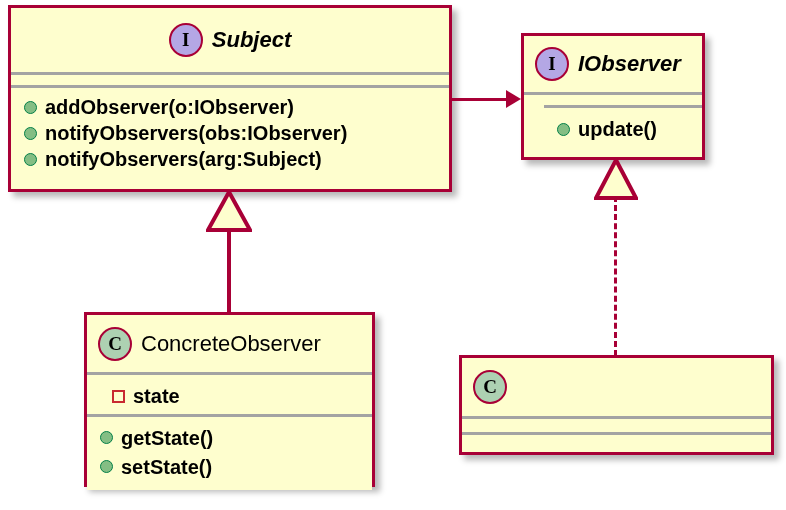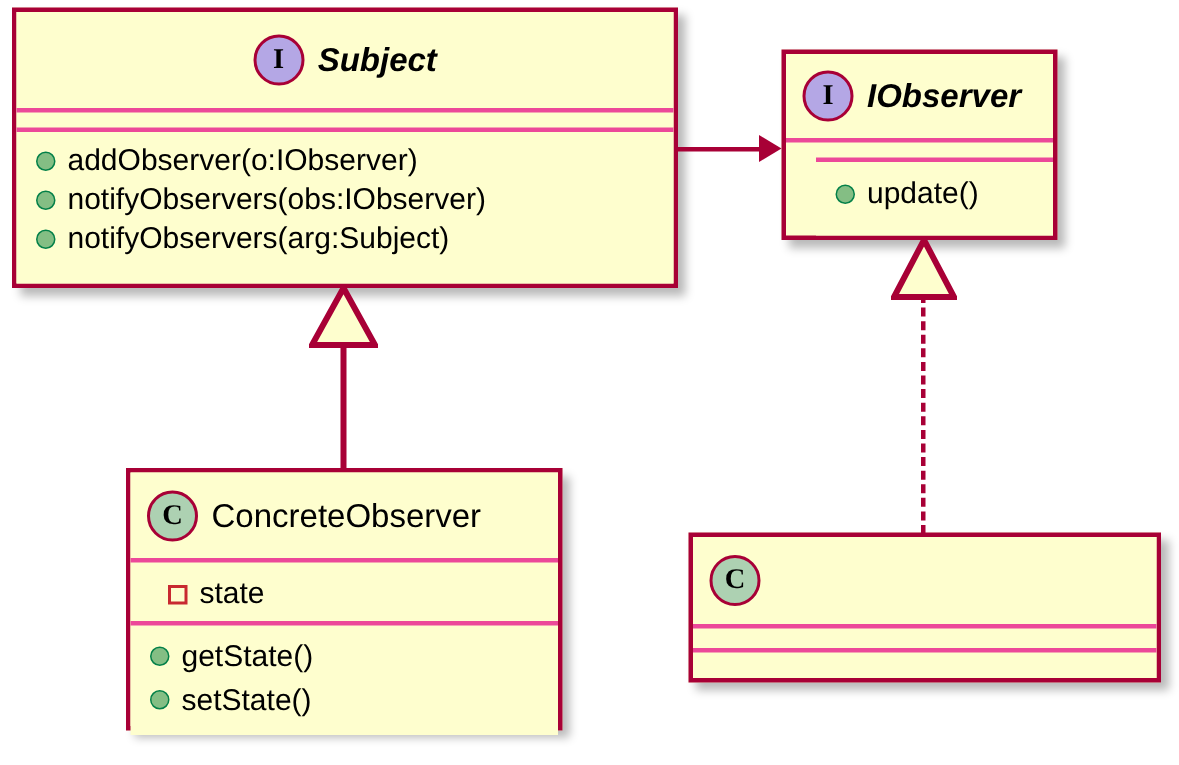--- a/index.html
+++ b/index.html
@@ -22,21 +22,22 @@
     background: #FEFECE;
     border: 3px solid #A80036;
     box-sizing: border-box;
     box-shadow: 5px 5px 6px rgba(0,0,0,0.28);
   }
   .compartment {
     box-sizing: border-box;
     background: #FEFECE;
   }
   .compartment.divided {
-    border-top: 3px solid #ec4899;
+    border-top: 3px solid #a3a3a3;
+    font-weight: bold;
   }
 
   
   .box-header {
     display: flex;
     align-items: center;
     justify-content: center;
     box-sizing: border-box;
     gap: 9px;
   }

